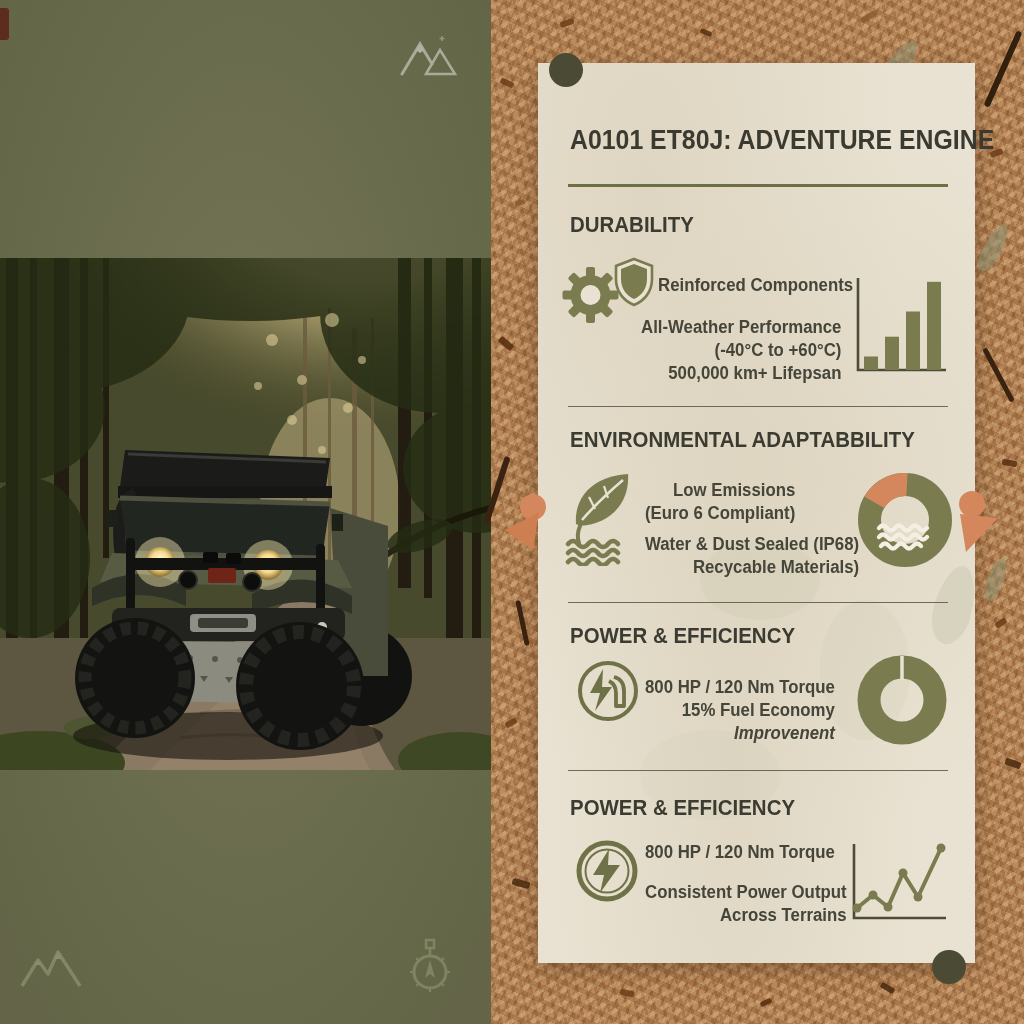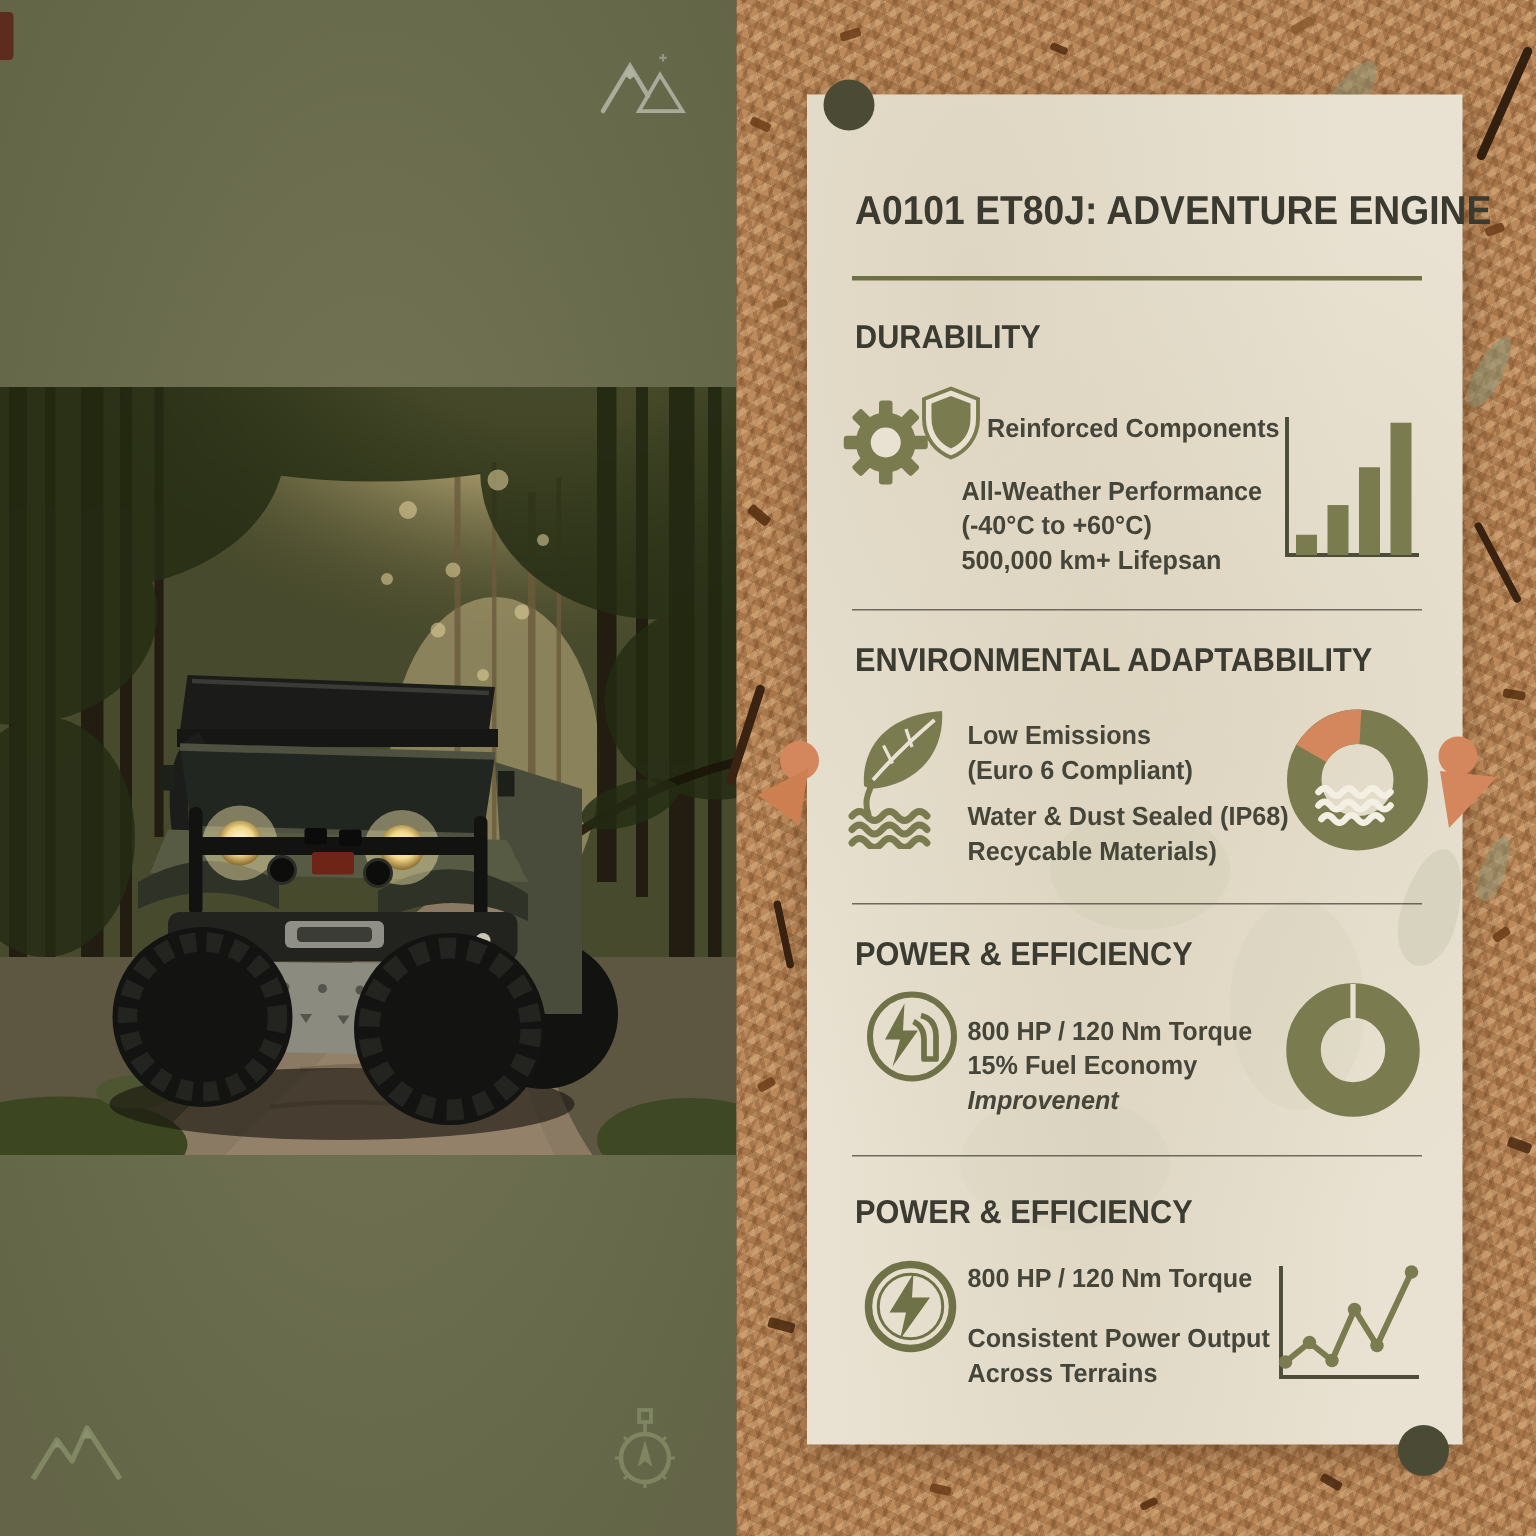--- a/index.html
+++ b/index.html
@@ -1,17 +1,17 @@
 <!DOCTYPE html>
 <html><head>
 <meta charset="utf-8">
 <style>
   html,body{margin:0;padding:0;background:#222;}
   .canvas{position:relative;width:1024px;height:1024px;overflow:hidden;
-          font-family:"Liberation Sans",sans-serif;}
+          font-family:"Liberation Sans",sans-serif;text-align:right;}
   .abs{position:absolute;}
 
   
   .left-panel{left:0;top:0;width:491px;height:1024px;background:#6c6e4e;
     background-image:radial-gradient(ellipse at 50% 45%, rgba(255,255,235,.05), rgba(0,0,0,.08) 90%);}
 
   
   .cork{left:491px;top:0;width:533px;height:1024px;background-color:#bd8a5b;
     background-image:
       repeating-linear-gradient(24deg, rgba(122,74,36,.30) 0 5px, rgba(0,0,0,0) 5px 13px),

